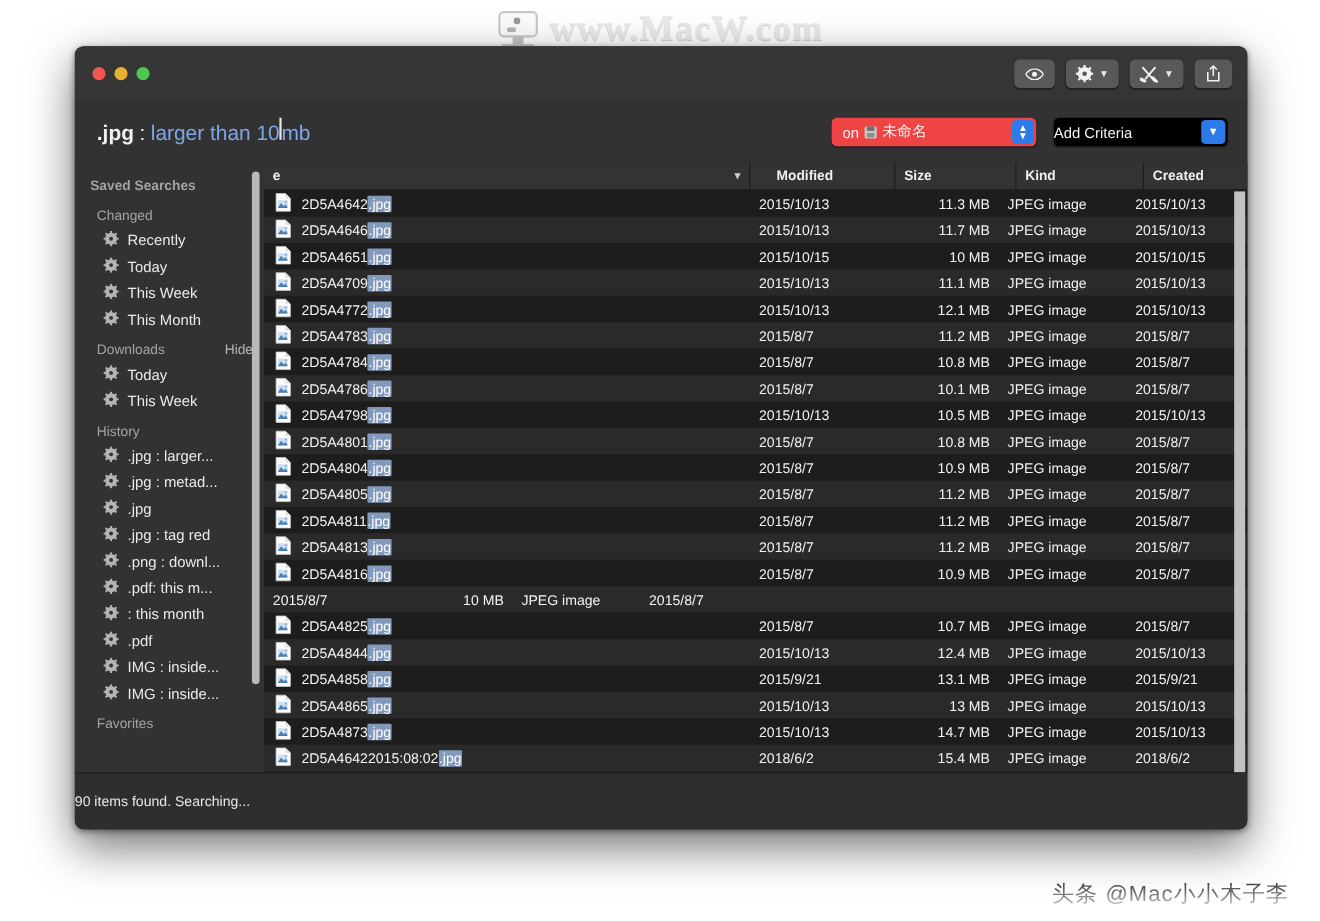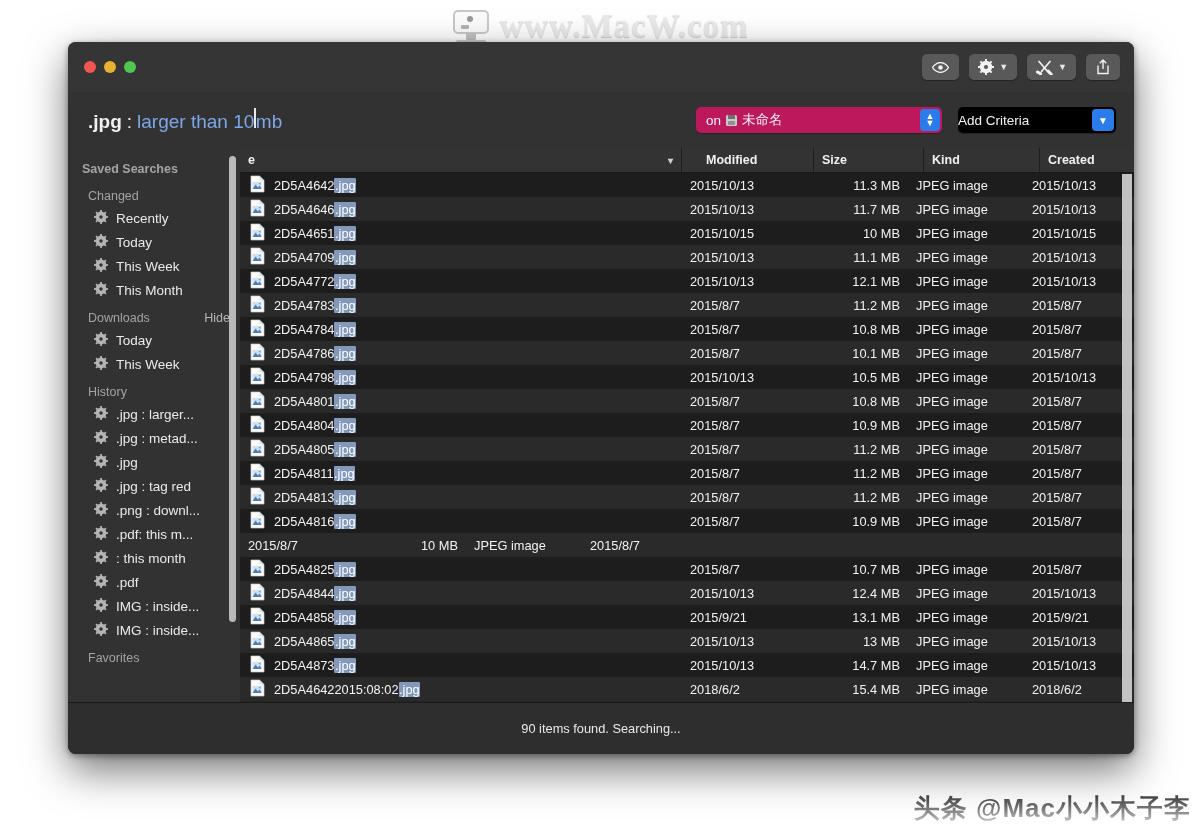--- a/index.html
+++ b/index.html
@@ -77,24 +77,24 @@
     font-family: "Liberation Serif", serif;
     font-size: 33px;
     font-weight: bold;
     letter-spacing: 1px;
     color: #eaeaea;
     text-shadow: 0 1px 1px rgba(160,160,160,0.55);
   }
 
   #bottom-watermark {
     position: absolute;
-    right: 9px;
+    right: 28px;
     bottom: 12px;
-    font-size: 26px;
-    font-weight: bold;
+    font-size: 20px;
+    font-weight: normal;
     letter-spacing: 1px;
     background: linear-gradient(180deg, #2c2c2c 0%, #6e6e6e 45%, #d8d8d8 100%);
     -webkit-background-clip: text;
     background-clip: text;
     color: transparent;
     pointer-events: none;
   }
 
   
   #finder-window {
@@ -180,23 +180,23 @@
     margin: 0 0px;
   }
 
   .criteria-right {
     margin-left: auto;
     display: flex;
     align-items: center;
     gap: 16px;
   }
   .scope-select {
-    width: 246px;
+    width: 186px;
     height: 26px;
-    background: #be185d;
+    background: #ef4444;
     border-radius: 5px;
     display: flex;
     align-items: center;
     padding-left: 10px;
     color: #f3f3f3;
     font-size: 13.5px;
     position: relative;
     box-shadow: 0 1px 1px rgba(0,0,0,0.3);
     gap: 5px;
   }
@@ -390,21 +390,20 @@
     background: #c2c2c2;
   }
 
   
   .status-bar {
     height: 52px;
     background: #2e2e2e;
     border-top: 1px solid #1a1a1a;
     display: flex;
     align-items: center;
-    justify-content: center;
     color: #e9e9e9;
     font-size: 12.8px;
     flex: 0 0 auto;
   }
 </style>
 </head>
 <body>
 
 <div id="top-watermark">
   <span class="wm-logo">

